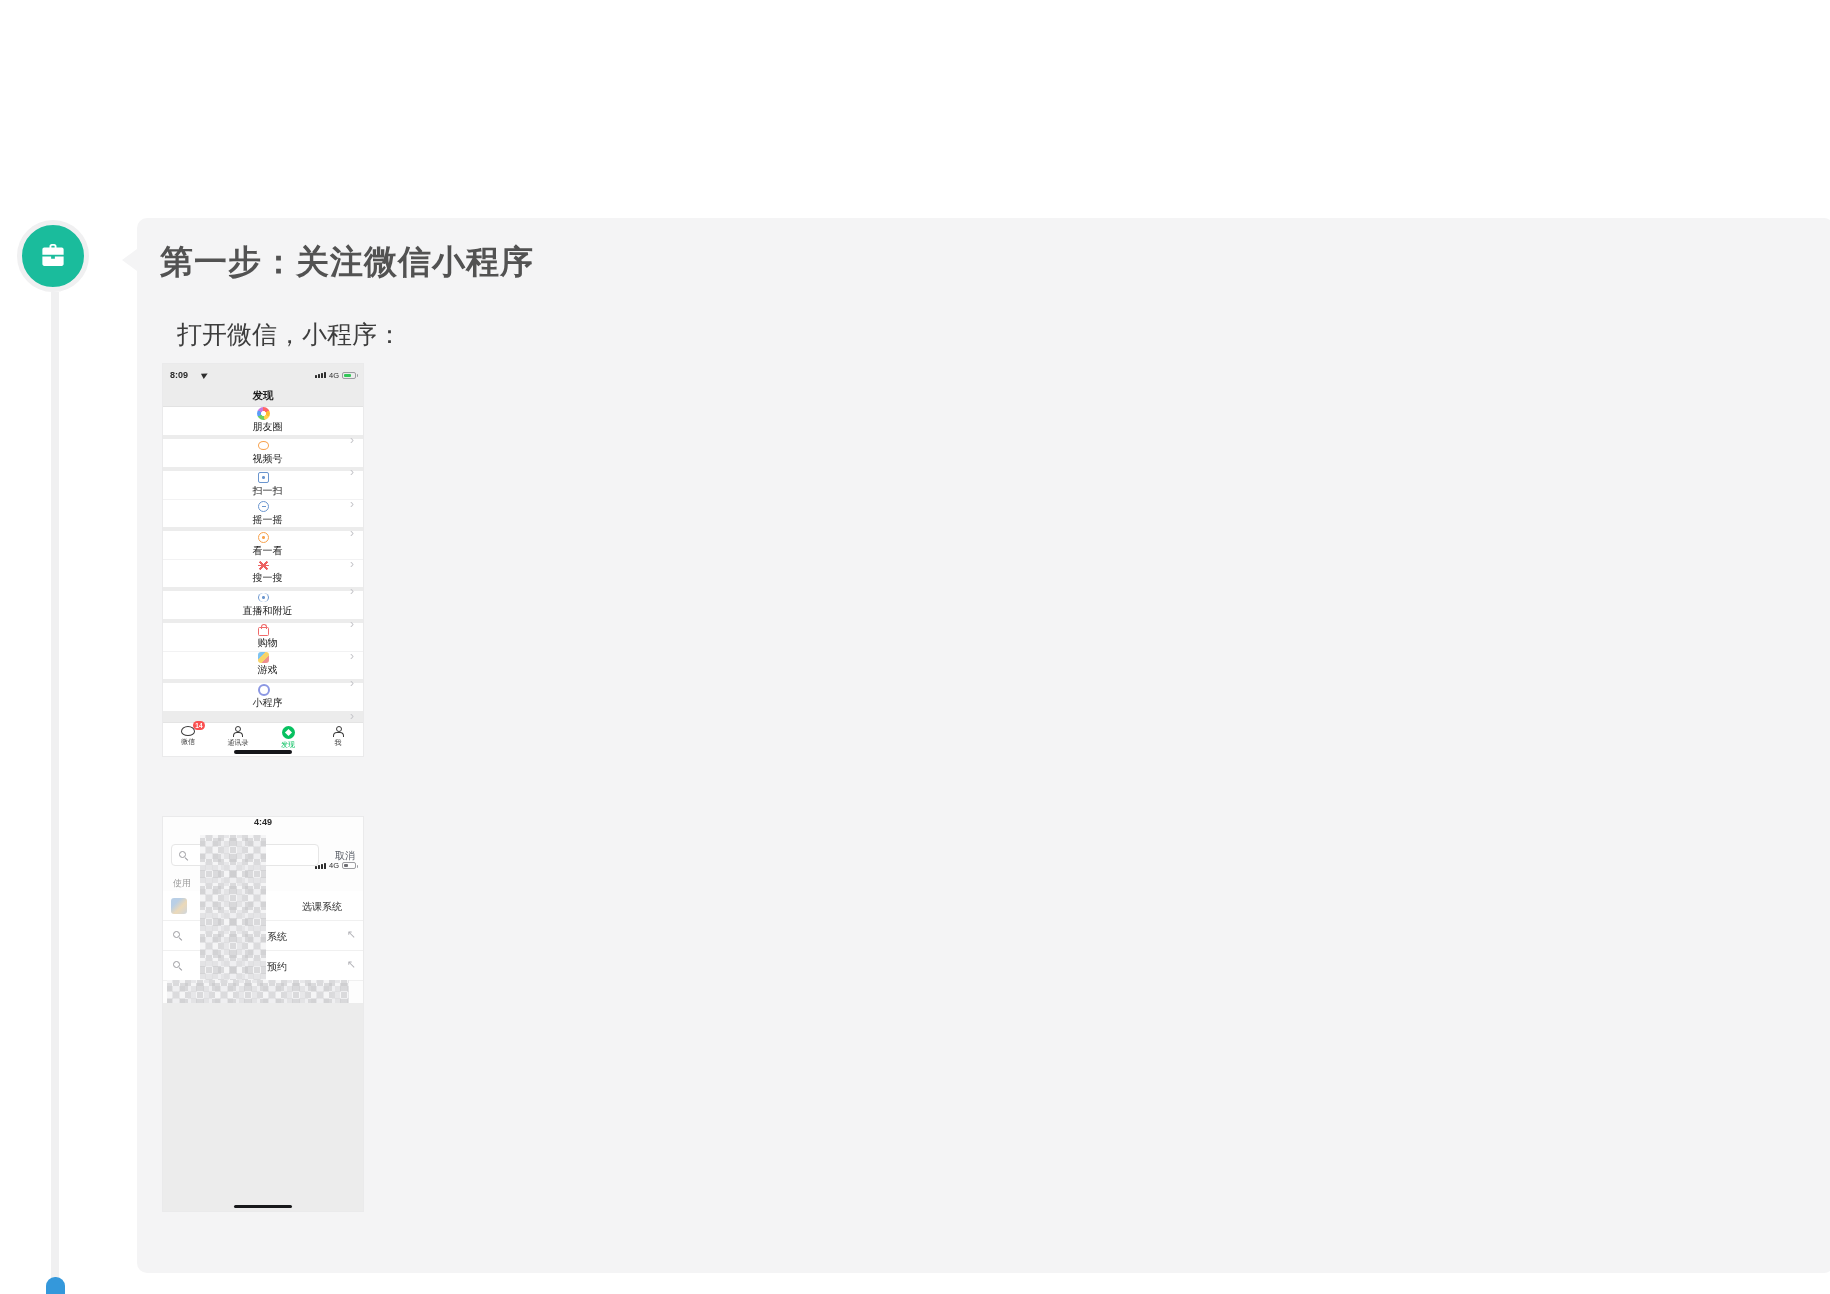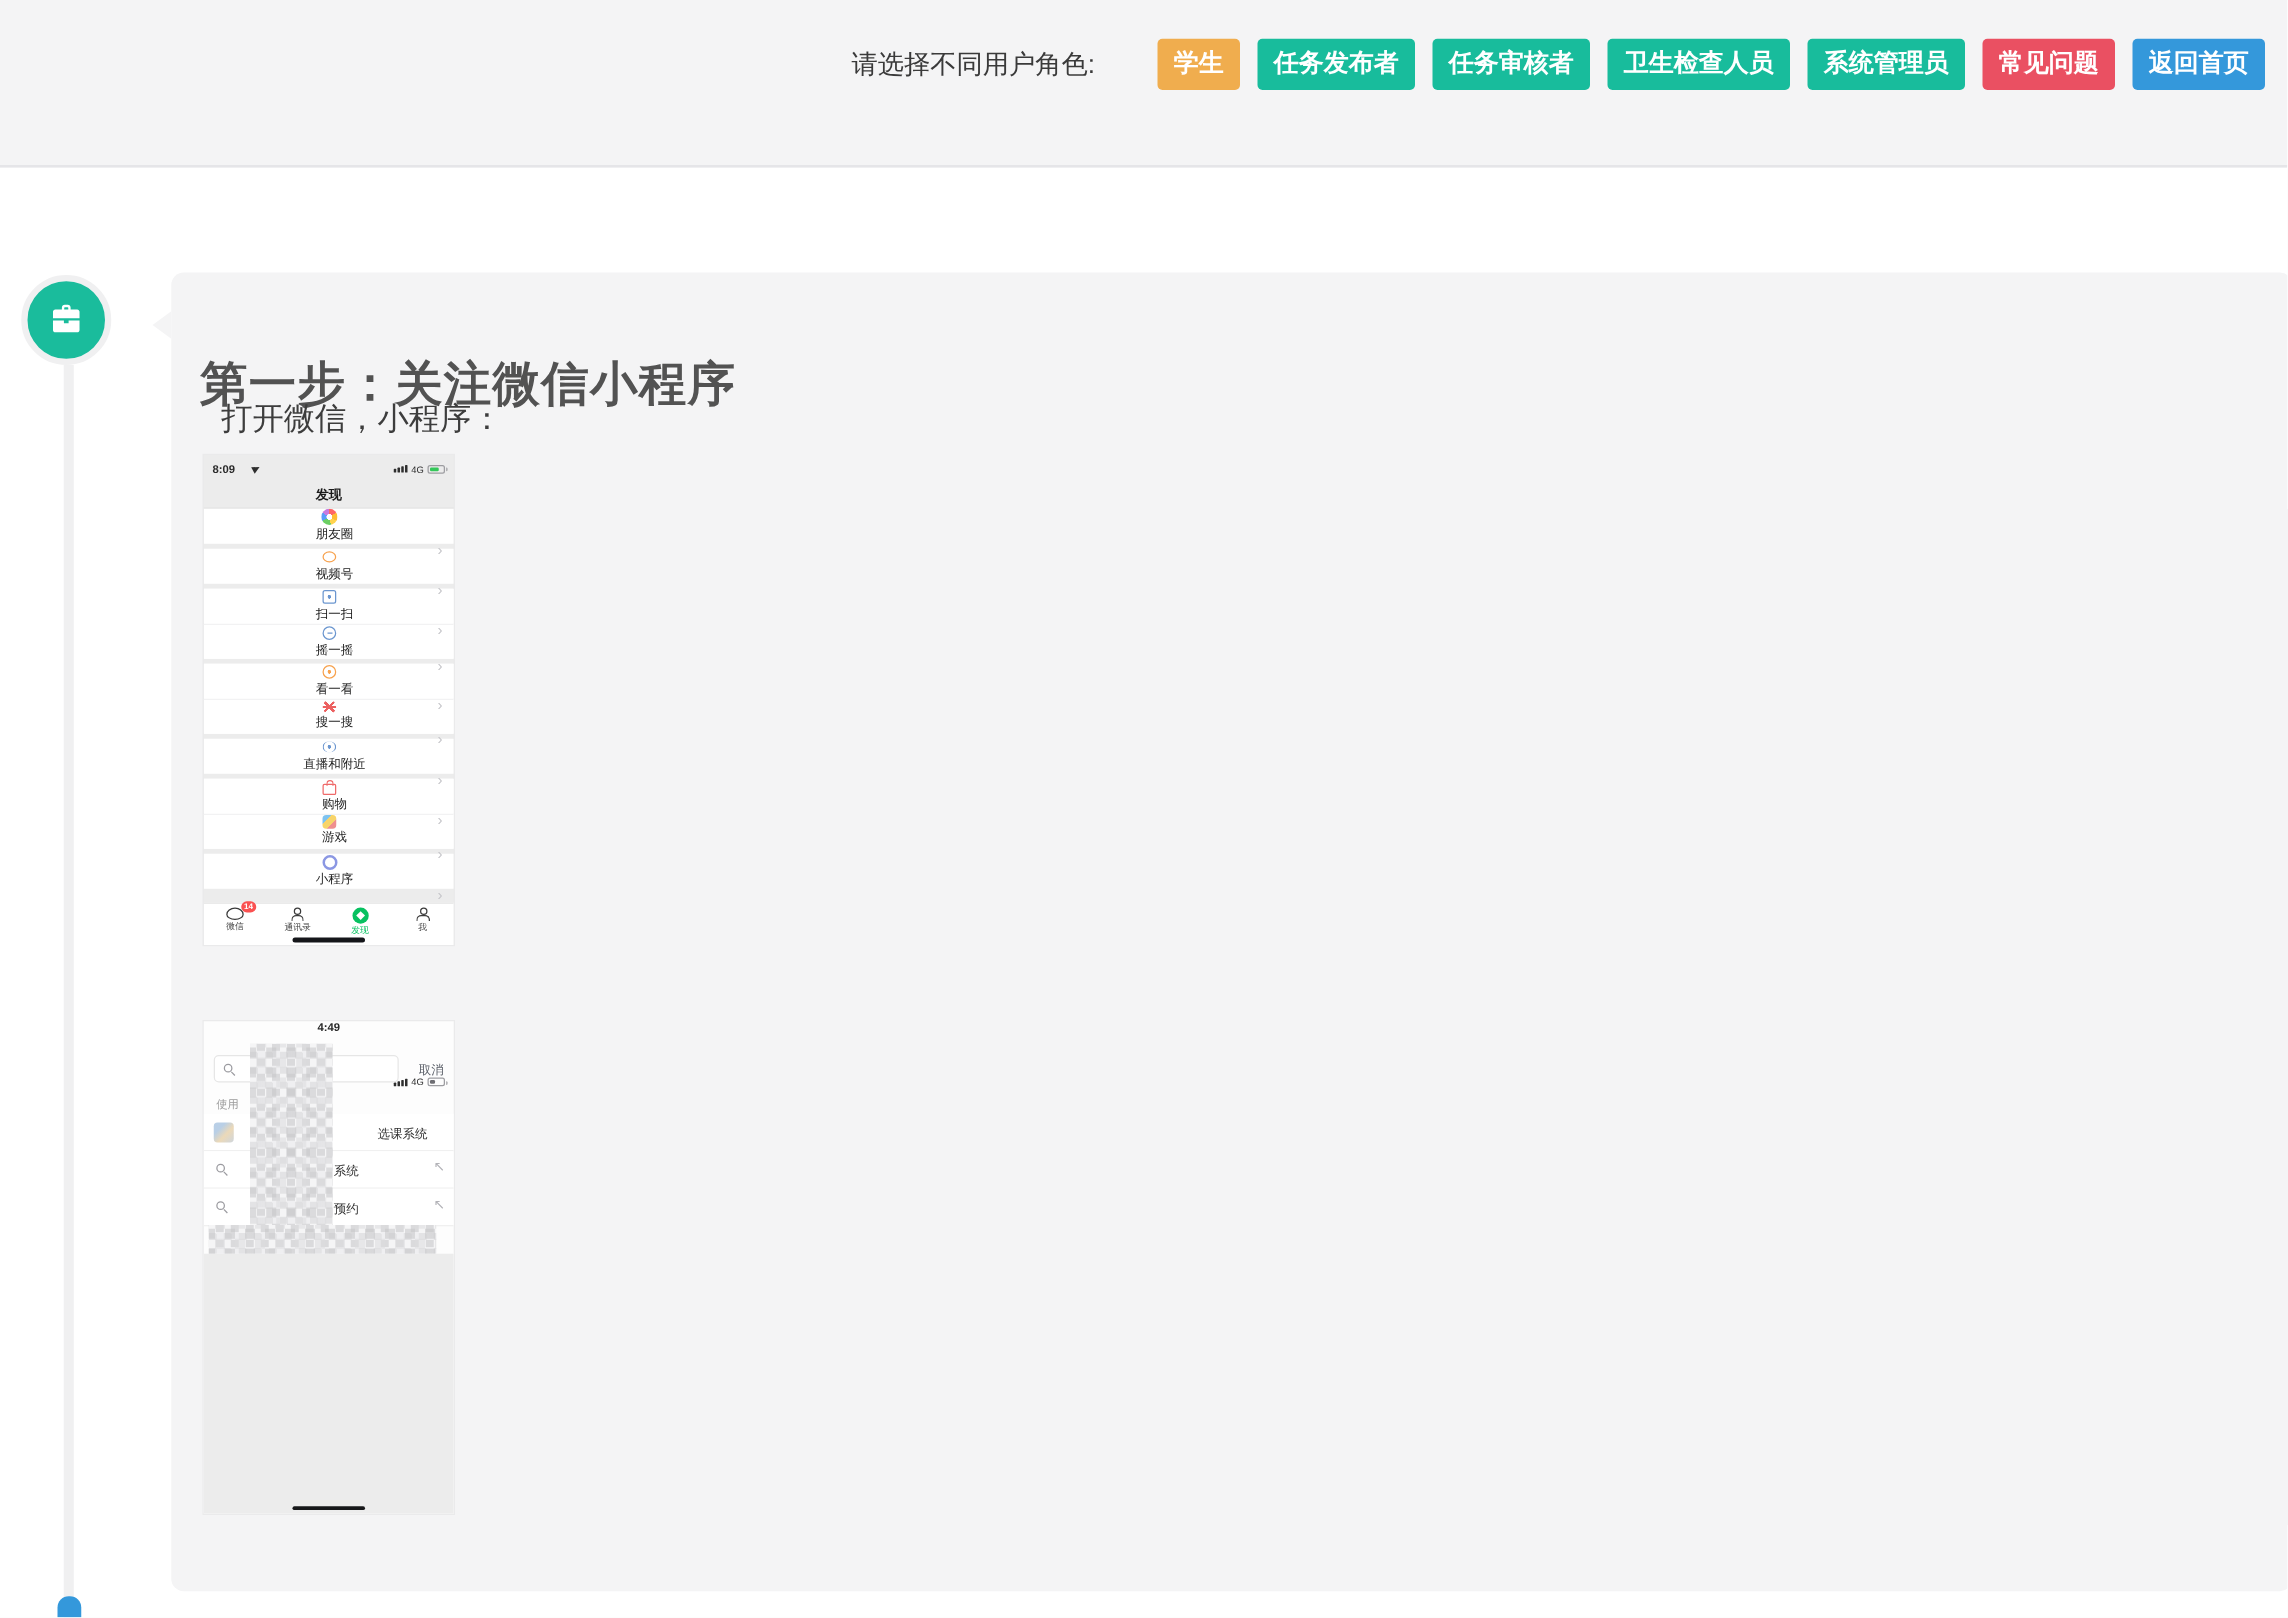--- a/index.html
+++ b/index.html
@@ -27,22 +27,22 @@
                    display:flex; align-items:center; justify-content:center; }
   .timeline-next-stub { position:absolute; left:46px; top:1277px; width:19px; height:17px;
                         background:#3498db; border-radius:9px 9px 0 0; }
 
   
   .card { position:absolute; left:137px; top:218px; width:1697px; height:1055px;
           background:#f4f4f5; border-radius:10px; }
   .card-arrow { position:absolute; left:-15px; top:31px; width:0; height:0;
                 border-top:11px solid transparent; border-bottom:11px solid transparent;
                 border-right:15px solid #f4f4f5; }
-  .step-title { position:absolute; left:23px; top:22px; font-size:38px; color:#525252;
-                font-weight:600; letter-spacing:1px;margin-top:42px; }
+  .step-title { position:absolute; left:23px; top:22px; font-size:33px; color:#525252;
+                font-weight:600; letter-spacing:1px; }
   .instr { position:absolute; font-size:25px; color:#3d3d3d; }
   .instr1 { left:40px; top:100px; }
   .instr2 { left:40px; top:549px; }
 
   
   .mosaic { background-image:
               conic-gradient(rgba(198,198,200,.55) 25%, transparent 0 50%, rgba(220,220,222,.55) 0 75%, transparent 0),
               conic-gradient(#dadadc 25%, #efeff1 0 50%, #e3e3e5 0 75%, #f5f5f6 0);
             background-size:16px 16px, 12px 12px; background-position:5px 3px, 0 0; }
   .inline-blur { display:inline-block; height:27px; vertical-align:-5px; }
@@ -158,30 +158,20 @@
   .col-blur { position:absolute; left:37px; top:18px; width:66px; height:164px; }
   .band-blur { position:absolute; left:4px; top:163px; width:182px; height:23px; }
   .p2-gray { position:absolute; left:0; top:186px; width:200px; height:208px; background:#ececec; }
   .p2-gray .home-bar { position:absolute; left:71px; bottom:3px; background:#17181a; }
 </style>
 </head>
 <body>
 
 <div class="page">
 
-  <div class="hdr">
-    <span class="hdr-label">请选择不同用户角色:</span>
-    <button class="btn btn-orange">学生</button>
-    <button class="btn btn-green">任务发布者</button>
-    <button class="btn btn-green">任务审核者</button>
-    <button class="btn btn-green">卫生检查人员</button>
-    <button class="btn btn-green">系统管理员</button>
-    <button class="btn btn-red">常见问题</button>
-    <button class="btn btn-blue">返回首页</button>
-  </div>
 
   <div class="timeline-line"></div>
   <div class="timeline-node">
     <span style="display:flex">
       <svg width="30" height="30" viewBox="0 0 24 24">
           <path fill="#fff" d="M9.2 5.2V4.1c0-1 .8-1.8 1.8-1.8h2c1 0 1.8.8 1.8 1.8v1.1h4.2c.8 0 1.5.7 1.5 1.5v4.2H3.5V6.7c0-.8.7-1.5 1.5-1.5h4.2zm1.5-1v1h2.6v-1c0-.2-.2-.4-.4-.4h-1.8c-.2 0-.4.2-.4.4zM3.5 12.3h7v1.8h3v-1.8h7v6.1c0 .8-.7 1.5-1.5 1.5H5c-.8 0-1.5-.7-1.5-1.5v-6.1z"></path>
         </svg>
     </span>
   </div>
   <div class="timeline-next-stub"></div>

